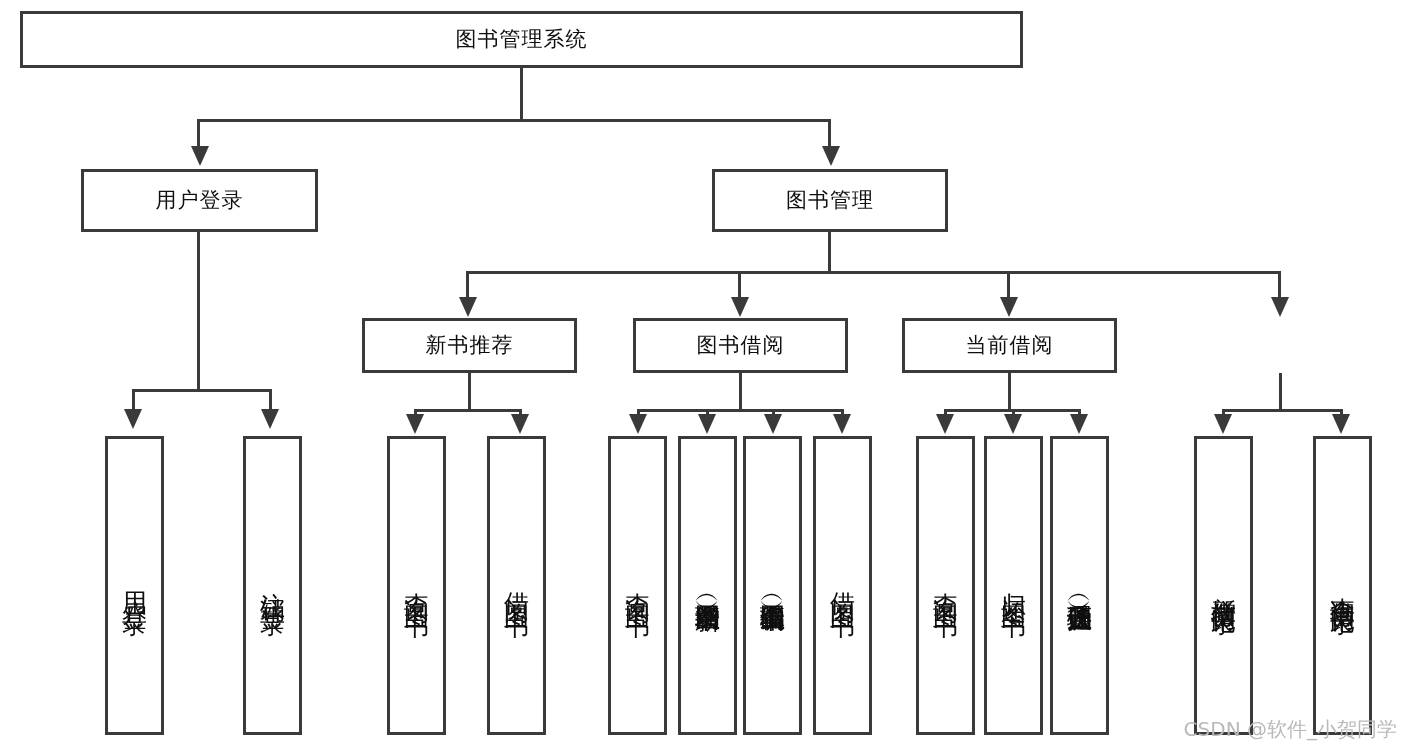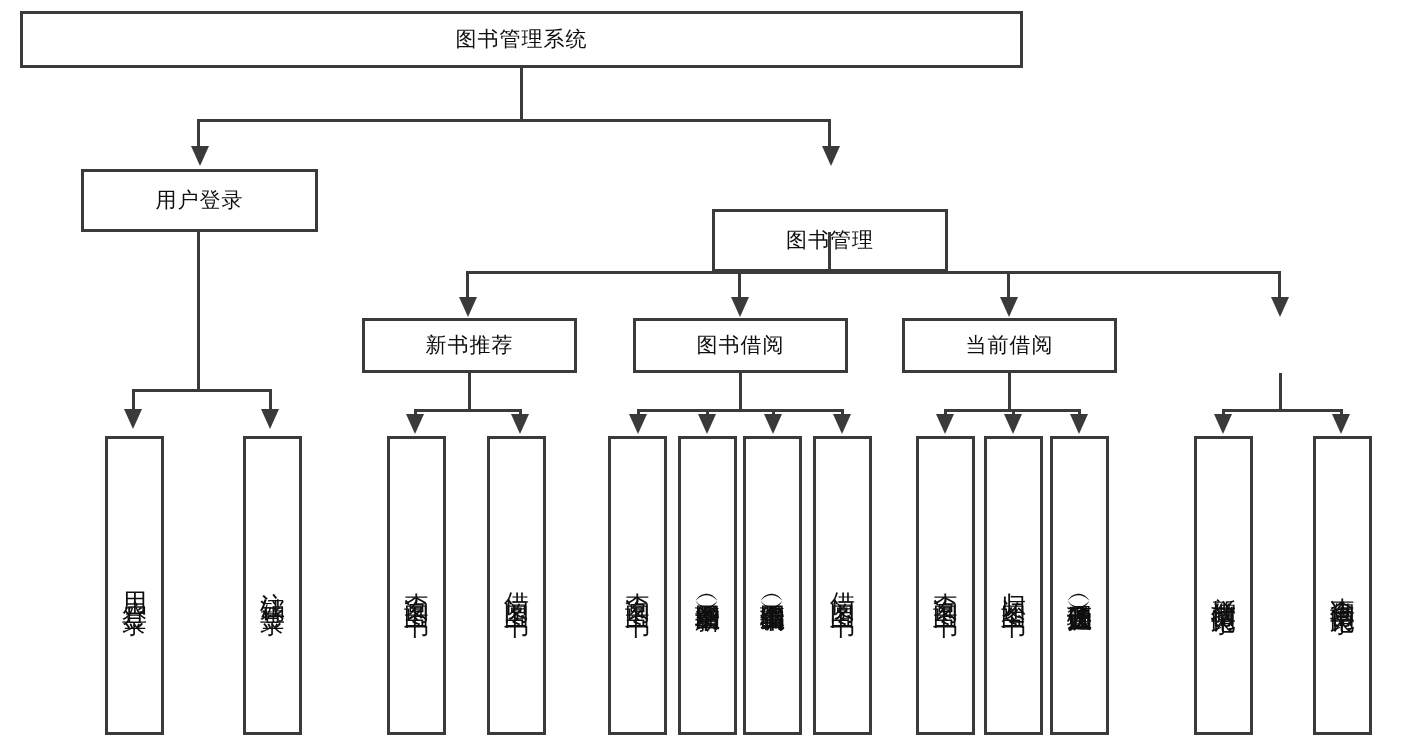--- a/index.html
+++ b/index.html
@@ -80,21 +80,21 @@
 
   <div class="ln vl" style="left:197px;top:119px;height:29px;"></div>
   <div class="arrow" style="left:191px;top:146px;"></div>
 
   <div class="ln vl" style="left:828px;top:119px;height:29px;"></div>
   <div class="arrow" style="left:822px;top:146px;"></div>
 
   <div class="node h" style="left:81px;top:169px;width:237px;height:63px;">
     <span>用户登录</span>
   </div>
-  <div class="node h" style="left:712px;top:169px;width:236px;height:63px;margin-top:40px;">
+  <div class="node h" style="left:712px;top:169px;width:236px;height:63px;">
     <span>图书管理</span>
   </div>
 
   <div class="ln vl" style="left:197px;top:232px;height:157px;"></div>
   <div class="ln hl" style="left:132px;top:389px;width:138px;"></div>
   <div class="ln vl" style="left:132px;top:389px;height:22px;"></div>
   <div class="arrow" style="left:124px;top:409px;"></div>
   <div class="ln vl" style="left:269px;top:389px;height:22px;"></div>
   <div class="arrow" style="left:261px;top:409px;"></div>
 
@@ -190,14 +190,15 @@
     <span class="vtext tighter">确认归还（管理员）</span>
   </div>
 
   <div class="node v" style="left:1194px;top:436px;width:59px;height:299px;">
     <span class="vtext tight">新增借阅记录</span>
   </div>
   <div class="node v" style="left:1313px;top:436px;width:59px;height:299px;">
     <span class="vtext tight">查询借阅记录</span>
   </div>
 
+  <div id="watermark">CSDN @软件_小贺同学</div>
 
 </div>
 
 </body></html>

